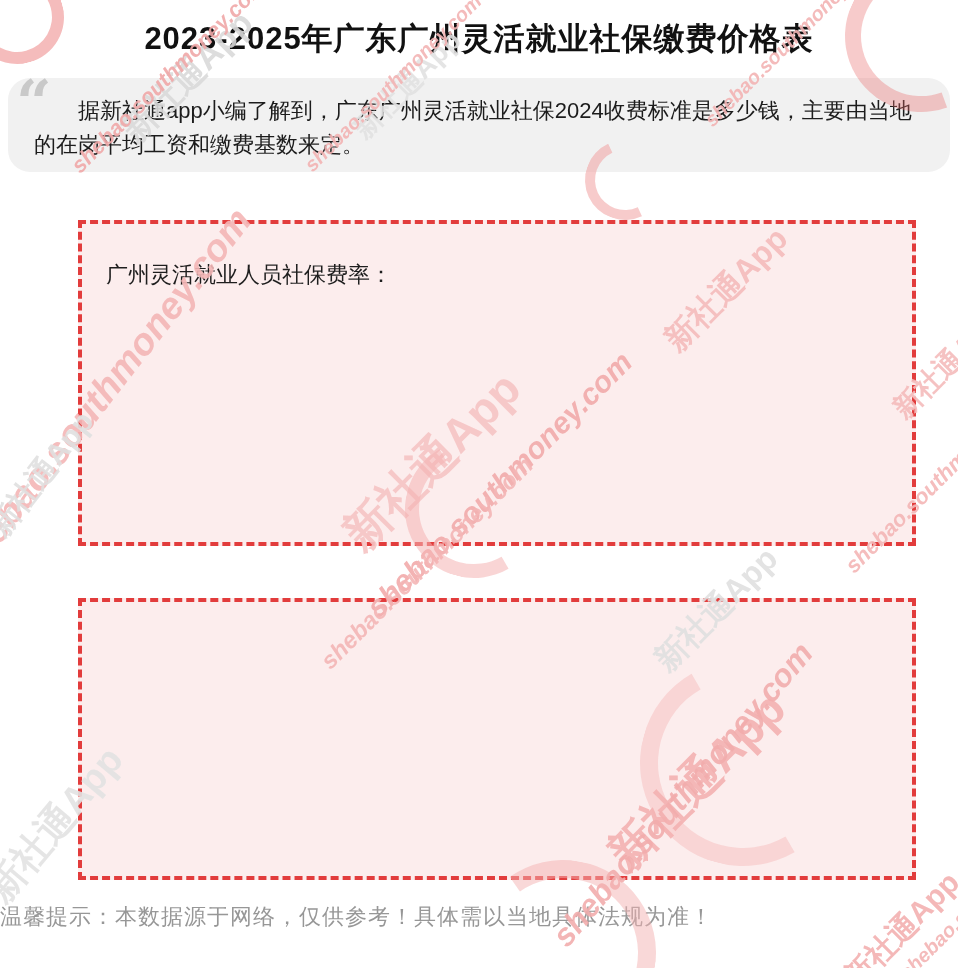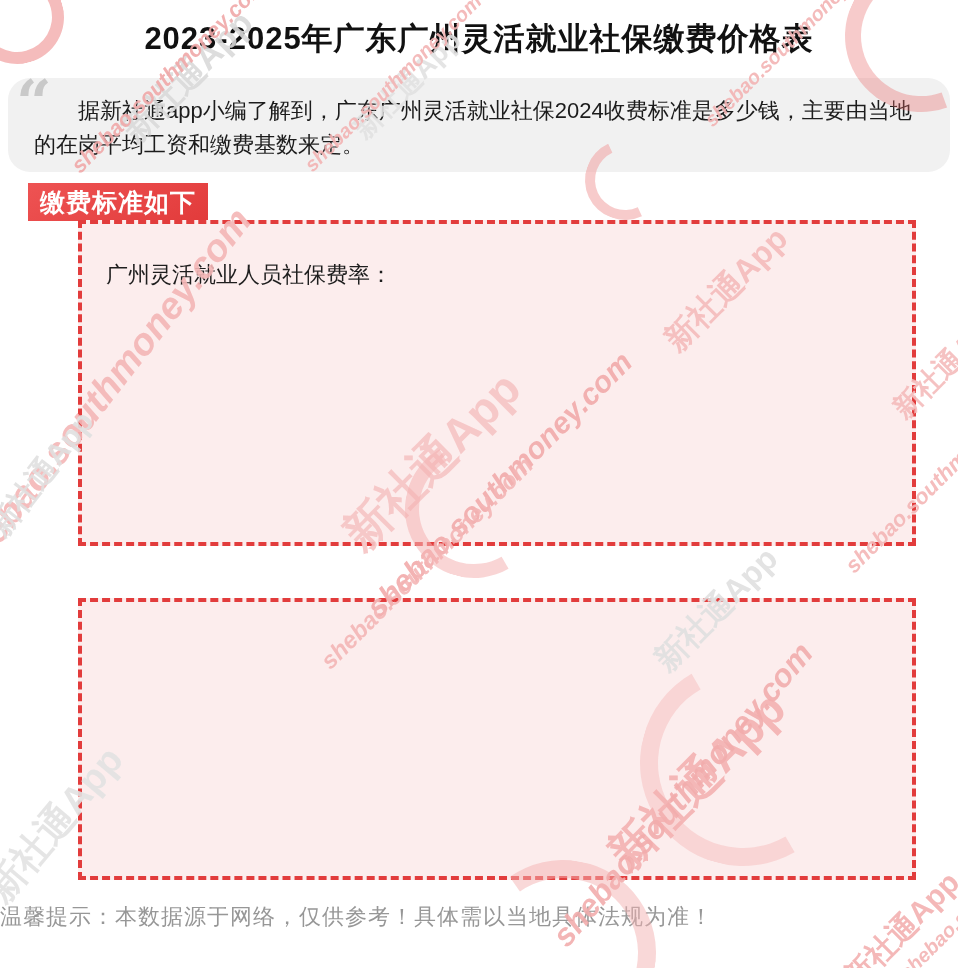--- a/index.html
+++ b/index.html
@@ -95,21 +95,20 @@
 
   <div class="content">
 
     <h1 class="title">2023-2025年广东广州灵活就业社保缴费价格表</h1>
 
     <div class="intro">
       <span class="quote">“</span>
       <p class="intro-text">据新社通app小编了解到，广东广州灵活就业社保2024收费标准是多少钱，主要由当地的在岗平均工资和缴费基数来定。</p>
     </div>
 
-    <div class="sec-label label1">缴费标准如下</div>
 
     <div class="box box1">
       <p>广州灵活就业人员社保费率：</p>
     </div>
 
 
     <div class="box box2">
     </div>
 
     <div class="footer">温馨提示：本数据源于网络，仅供参考！具体需以当地具体法规为准！</div>

